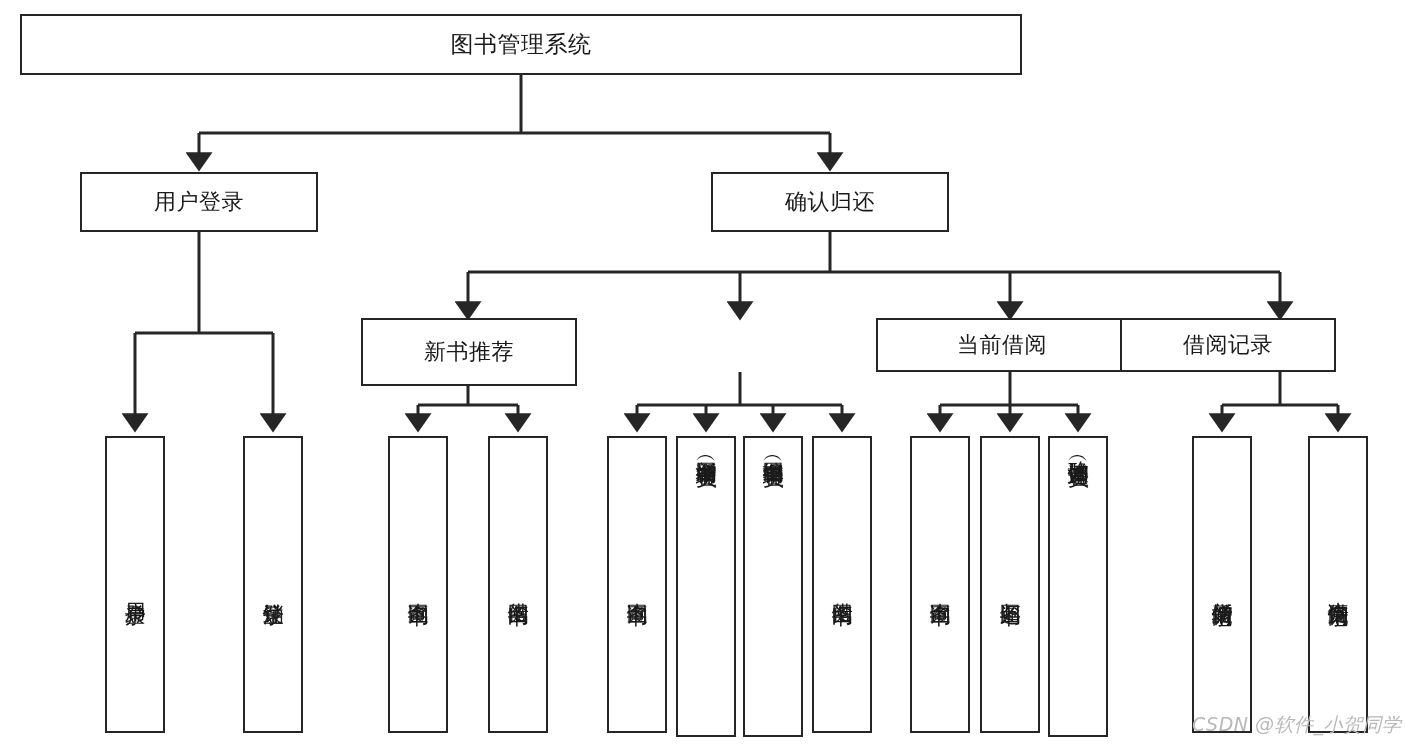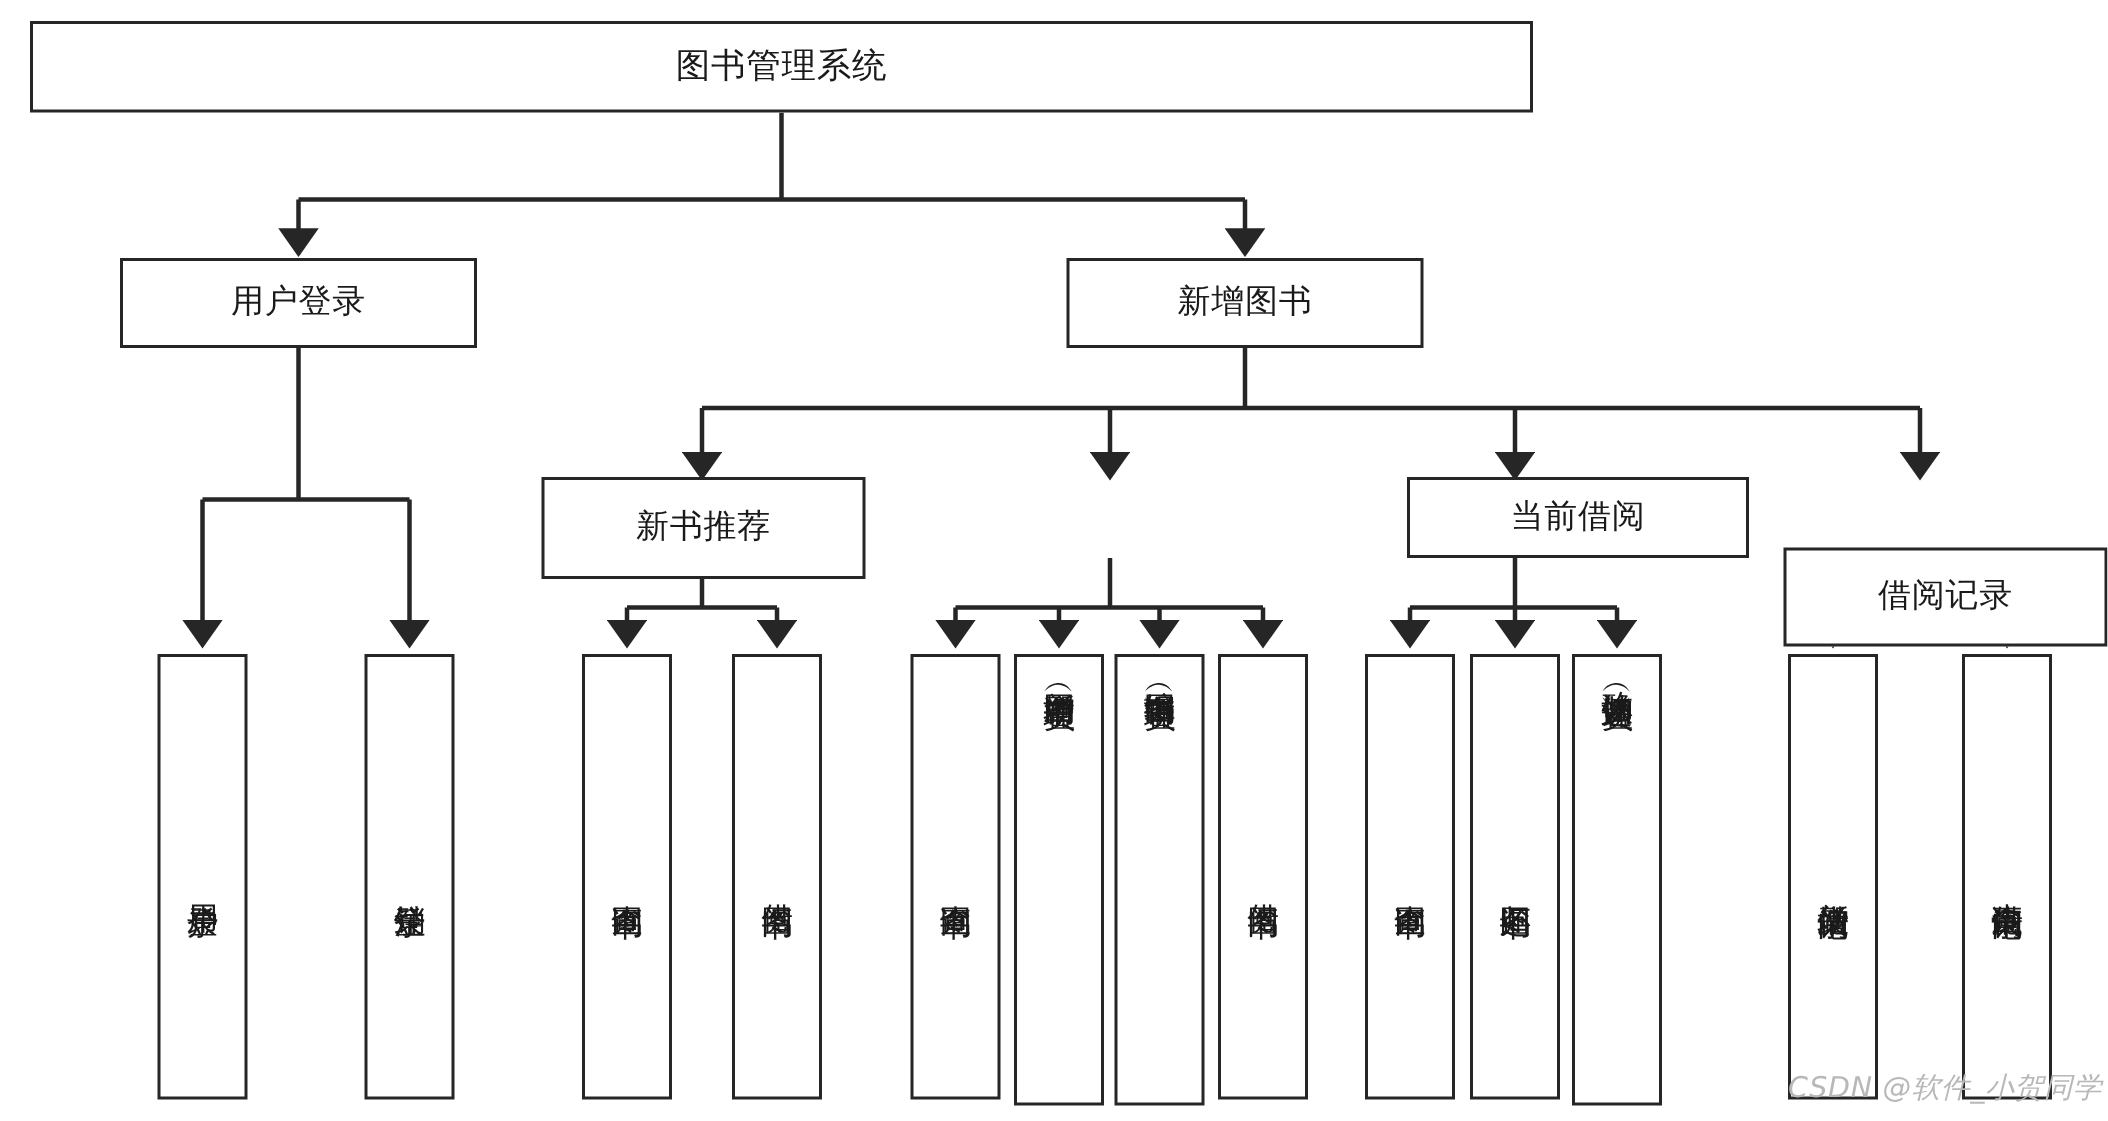--- a/index.html
+++ b/index.html
@@ -142,33 +142,33 @@
 
   <div class="node horiz root" style="left:20px; top:14px; width:1002px; height:61px;">
     <span class="node-label">图书管理系统</span>
   </div>
 
   <div class="node horiz" style="left:80px; top:172px; width:238px; height:60px;">
     <span class="node-label">用户登录</span>
   </div>
 
   <div class="node horiz" style="left:711px; top:172px; width:238px; height:60px;">
-    <span class="node-label">新增图书</span>
+    <span class="node-label">确认归还</span>
   </div>
 
   <div class="node horiz" style="left:361px; top:318px; width:216px; height:68px;">
     <span class="node-label">新书推荐</span>
   </div>
 
 
-  <div class="node horiz" style="left:938px; top:318px; width:228px; height:54px;">
+  <div class="node horiz" style="left:876px; top:318px; width:252px; height:54px;">
     <span class="node-label">当前借阅</span>
   </div>
 
-  <div class="node horiz" style="left:1189px; top:318px; width:216px; height:66px;margin-top:47px;">
+  <div class="node horiz" style="left:1120px; top:318px; width:216px; height:54px;">
     <span class="node-label">借阅记录</span>
   </div>
 
   <div class="node vert mid" style="left:105px; top:436px; width:60px; height:297px;">
     <span class="node-label">用户登录</span>
   </div>
 
   <div class="node vert mid" style="left:243px; top:436px; width:60px; height:297px;">
     <span class="node-label">注销登录</span>
   </div>

